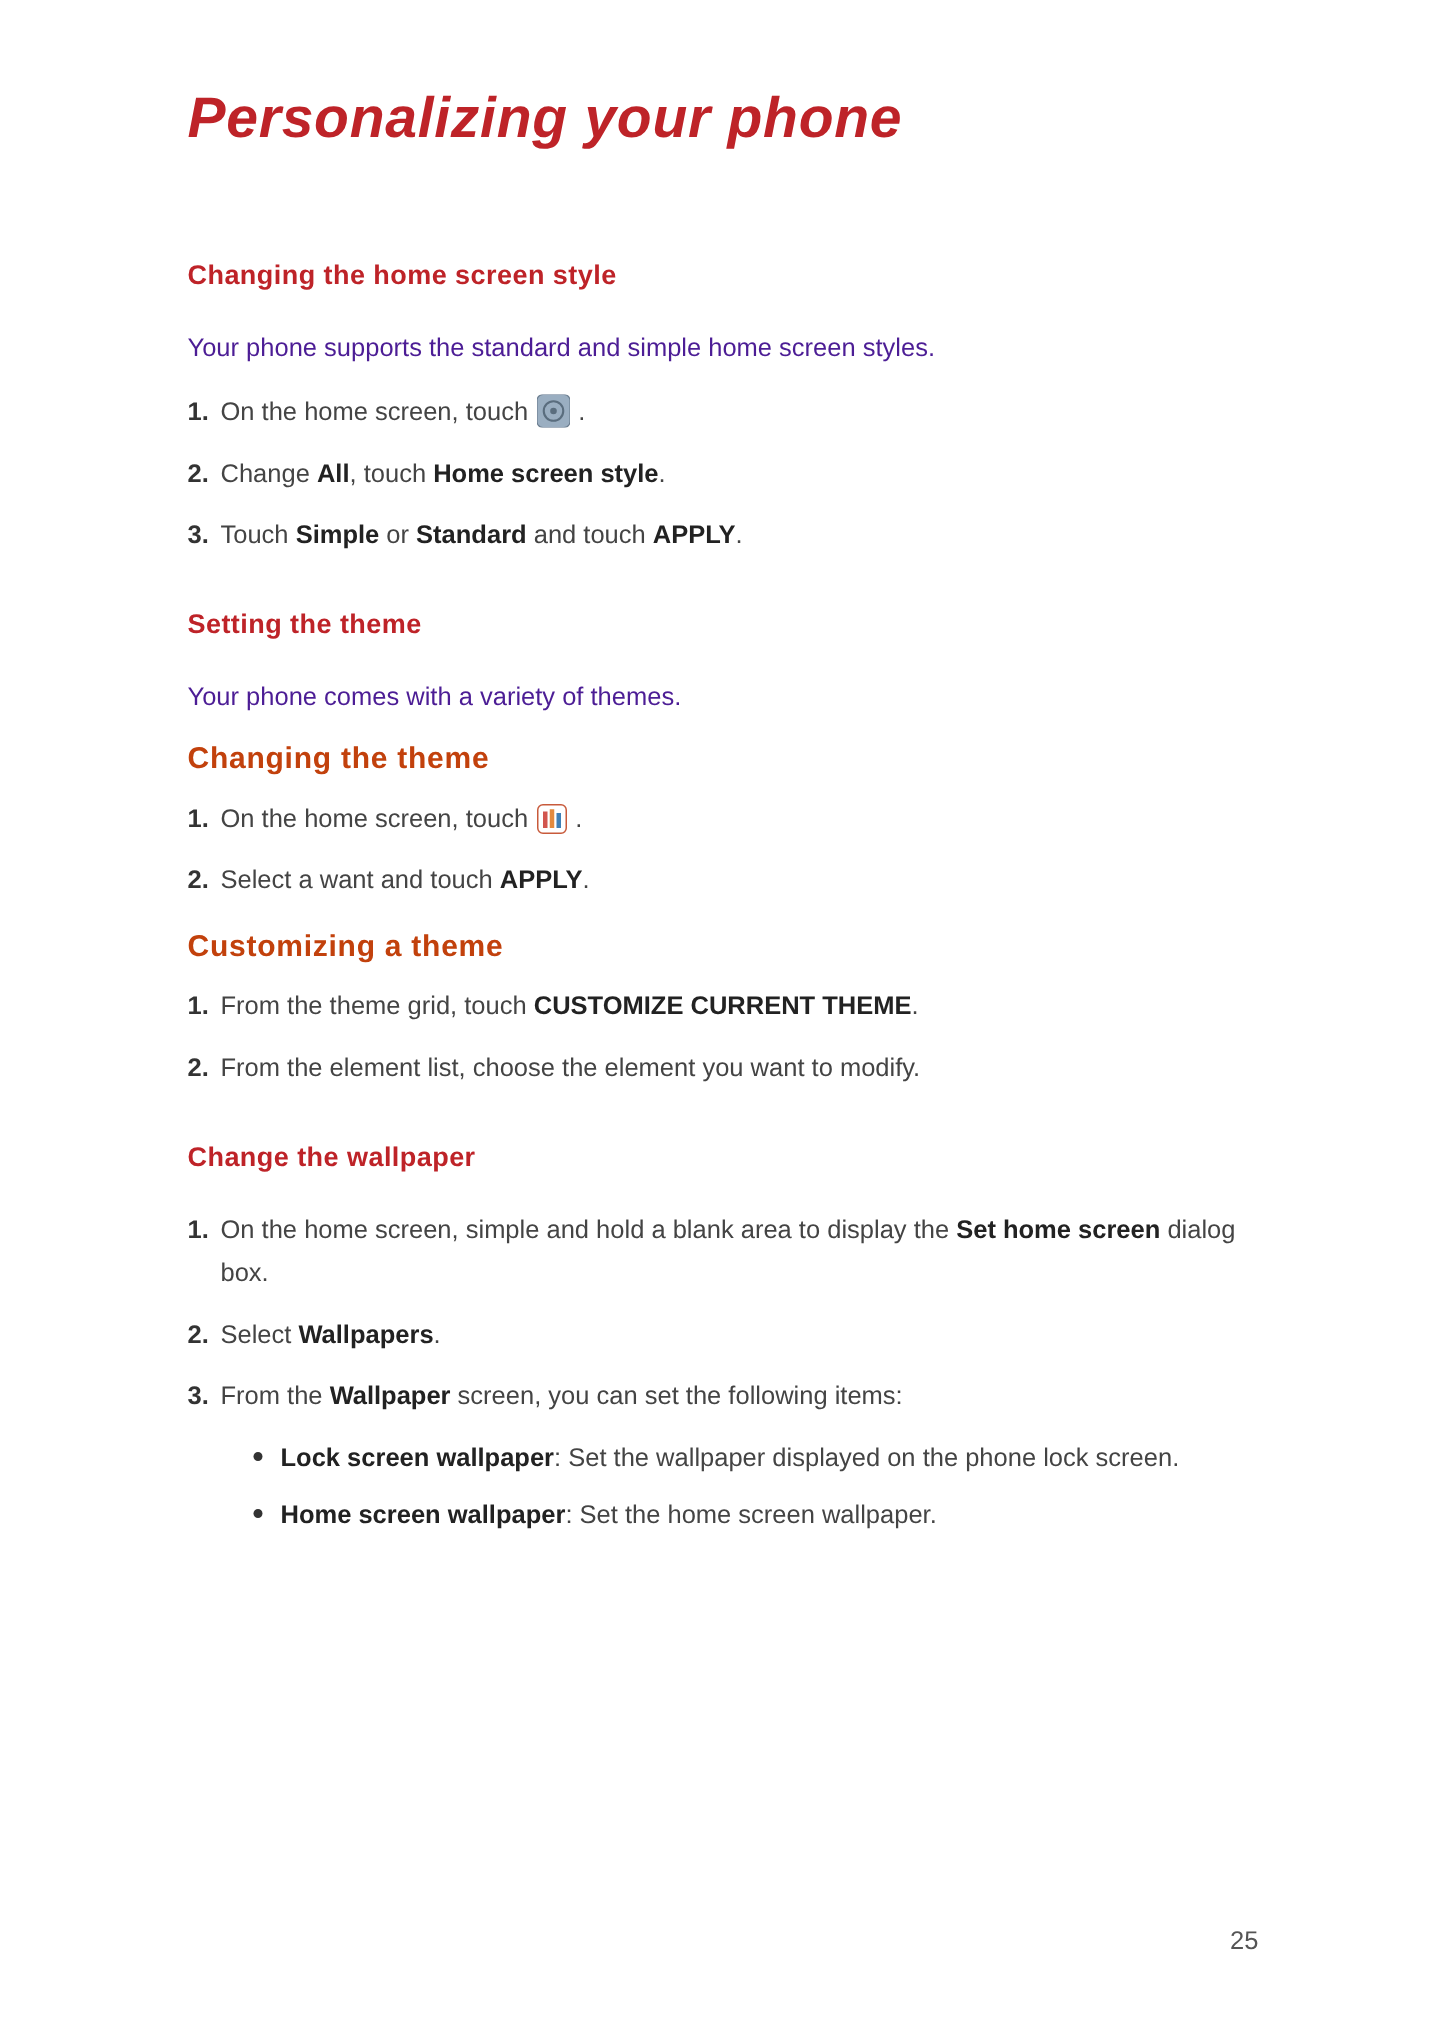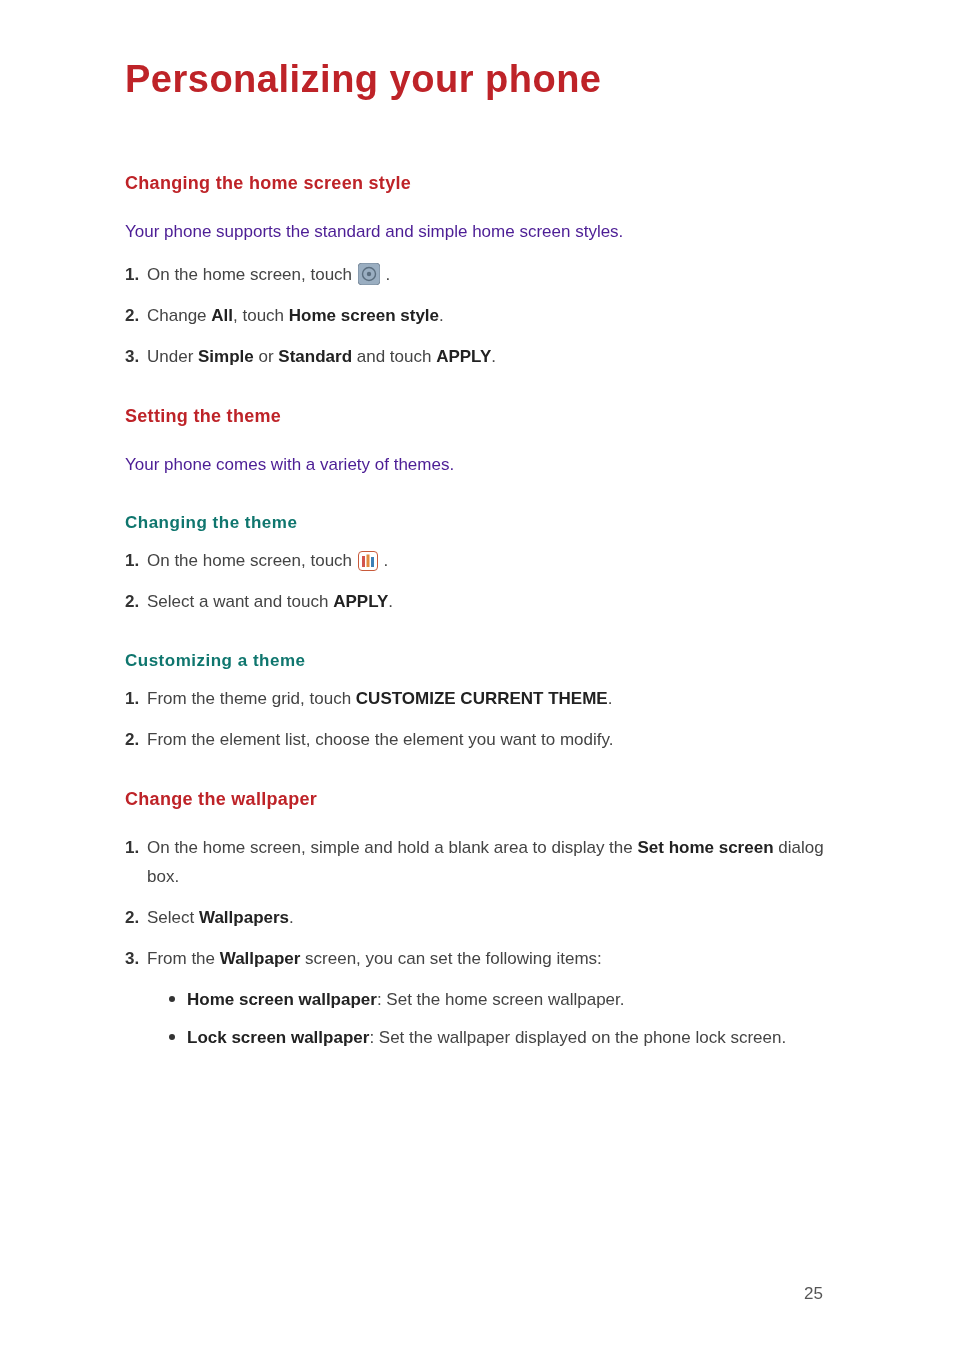--- a/index.html
+++ b/index.html
@@ -9,35 +9,36 @@
     color: #333;
     padding: 58px 115px 0 125px;
     position: relative;
   }
   .title {
     font-size: 38px;
     font-weight: 700;
     color: #be2328;
     letter-spacing: 0.5px;
     margin-bottom: 72px;
+    font-style: italic;
   }
   .h2 {
     font-size: 18px;
     font-weight: 700;
     color: #be2328;
     letter-spacing: 0.3px;
     margin-top: 34px;
     margin-bottom: 24px;
   }
   .h3 {
-    font-size: 17px;
-    font-weight: 700;
-    color: #0f766e;
+    font-size: 20px;
+    font-weight: 700;
+    color: #c2410c;
     letter-spacing: 0.5px;
-    margin-top: 34px;
+    margin-top: 16px;
     margin-bottom: 14px;
   }
   .para {
     font-size: 17px;
     color: #4c1d95;
     line-height: 1.7;
     margin-bottom: 14px;
   }
   .steps { margin-top: 6px; margin-bottom: 18px; }
   .step {
@@ -76,21 +77,21 @@
     position: absolute;
     left: 0;
     top: 12px;
     width: 6px;
     height: 6px;
     border-radius: 50%;
     background: #333;
   }
   .pagenum {
     position: absolute;
-    right: 131px;
+    right: 115px;
     bottom: 48px;
     font-size: 17px;
     color: #555;
   }
 </style>
 </head>
 <body>
 
 <h1 class="title">Personalizing your phone</h1>
 
@@ -113,21 +114,21 @@
   </div>
   <div class="step">
     <span class="num">2.</span>
     <span class="body">
       <span>Change </span><span class="b">All</span><span>, touch </span><span class="b">Home screen style</span><span>.</span>
     </span>
   </div>
   <div class="step">
     <span class="num">3.</span>
     <span class="body">
-      <span>Under </span><span class="b">Simple</span><span> or </span><span class="b">Standard</span><span> and touch </span><span class="b">APPLY</span><span>.</span>
+      <span>Touch </span><span class="b">Simple</span><span> or </span><span class="b">Standard</span><span> and touch </span><span class="b">APPLY</span><span>.</span>
     </span>
   </div>
 </div>
 
 <h2 class="h2">Setting the theme</h2>
 <p class="para">Your phone comes with a variety of themes.</p>
 
 <h3 class="h3">Changing  the  theme</h3>
 <div class="steps">
   <div class="step">
@@ -180,23 +181,23 @@
     <span class="body">
       <span>Select </span><span class="b">Wallpapers</span><span>.</span>
     </span>
   </div>
   <div class="step">
     <span class="num">3.</span>
     <span class="body">
       <span>From the </span><span class="b">Wallpaper</span><span> screen, you can set the following items:</span>
       <div class="sublist">
         <div class="bullet">
+          <span class="b">Lock screen wallpaper</span><span>: Set the wallpaper displayed on the phone lock screen.</span>
+        </div>
+        <div class="bullet">
           <span class="b">Home screen wallpaper</span><span>: Set the home screen wallpaper.</span>
         </div>
-        <div class="bullet">
-          <span class="b">Lock screen wallpaper</span><span>: Set the wallpaper displayed on the phone lock screen.</span>
-        </div>
       </div>
     </span>
   </div>
 </div>
 
 <div class="pagenum">25</div>
 
 </body></html>

